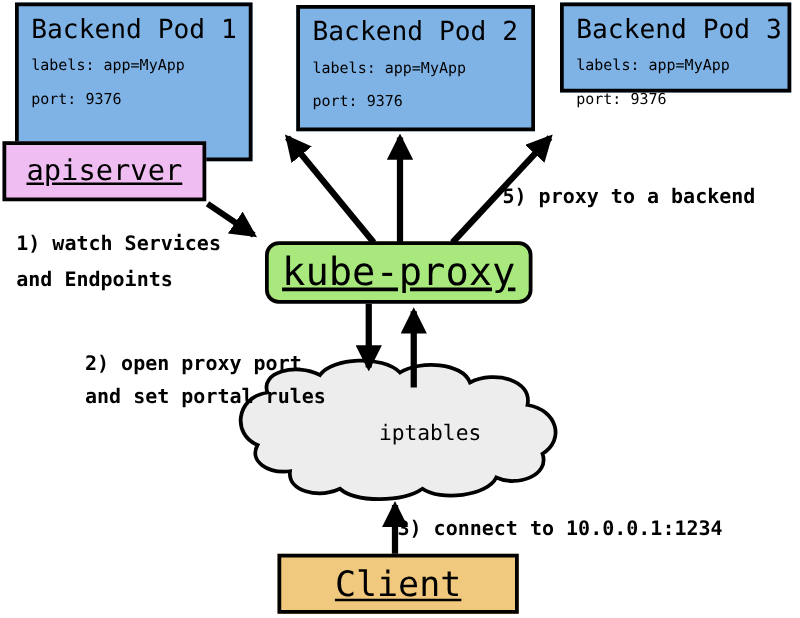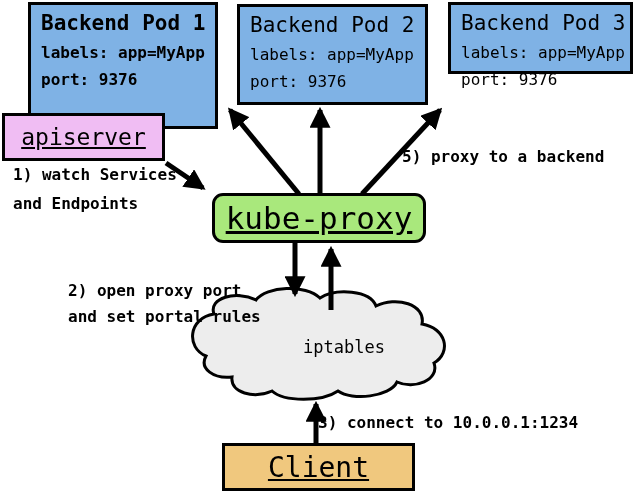--- a/index.html
+++ b/index.html
@@ -22,21 +22,21 @@
     position: absolute;
     box-sizing: border-box;
     border: 3px solid #000;
     white-space: nowrap;
   }
   .pod {
     background: var(--pod-fill, #7FB2E5);
     padding: 3px 0 0 10px;
   }
   .pod-title   { font-size: 21px; line-height: 31px; }
-  .pod-line    { font-size: 16px; line-height: 27px; }
+  .pod-line    { font-size: 12px; line-height: 27px; }
   .center-box {
     display: flex;
     align-items: center;
     justify-content: center;
     text-decoration: underline;
   }
   .apiserver { background: var(--apiserver-fill, #F0BDF3); font-size: 23px; }
   .kubeproxy { background: var(--kube-proxy-fill, #A9E87C); font-size: 31px; border-radius: 11px; }
   .client    { background: var(--client-fill, #F0C87E); font-size: 28px; }
   .ann {
@@ -62,21 +62,21 @@
     stroke: var(--line-color, #000);
     stroke-width: 5;
   }
   .arrow-head { fill: var(--line-color, #000); }
 </style>
 </head>
 <body>
 
 <div class="stage">
 
-  <div class="box pod" style="left:28px; top:2px; width:190px; height:127px;font-weight:bold;">
+  <div class="box pod" style="left:12px; top:2px; width:190px; height:127px;">
     <div class="pod-title">Backend Pod 1</div>
     <div class="pod-line">labels: app=MyApp</div>
     <div class="pod-line">port: 9376</div>
   </div>
 
   <div class="box pod" style="left:237px; top:4px; width:191px; height:101px;">
     <div class="pod-title">Backend Pod 2</div>
     <div class="pod-line">labels: app=MyApp</div>
     <div class="pod-line">port: 9376</div>
   </div>
@@ -123,21 +123,21 @@
     <line class="arrow" x1="299" y1="194" x2="230" y2="110" marker-end="url(#ah)"></line>
     <line class="arrow" x1="320" y1="194" x2="320" y2="110" marker-end="url(#ah)"></line>
     <line class="arrow" x1="362" y1="194" x2="440" y2="110" marker-end="url(#ah)"></line>
     <line class="arrow" x1="295" y1="243" x2="295" y2="294" marker-end="url(#ah)"></line>
     <line class="arrow" x1="331" y1="310" x2="331" y2="249" marker-end="url(#ah)"></line>
     <line class="arrow" x1="316" y1="443" x2="316" y2="404" marker-end="url(#ah)"></line>
   </svg>
 
   <div class="cloud-label">iptables</div>
 
-  <div class="ann" style="left:13px; top:160px; line-height:29px;">
+  <div class="ann" style="left:13px; top:180px; line-height:29px;">
     <div>1) watch Services</div>
     <div>and Endpoints</div>
   </div>
 
   <div class="ann" style="left:68px; top:245px; line-height:26px;margin-top:33px;">
     <div>2) open proxy port</div>
     <div>and set portal rules</div>
   </div>
 
 

